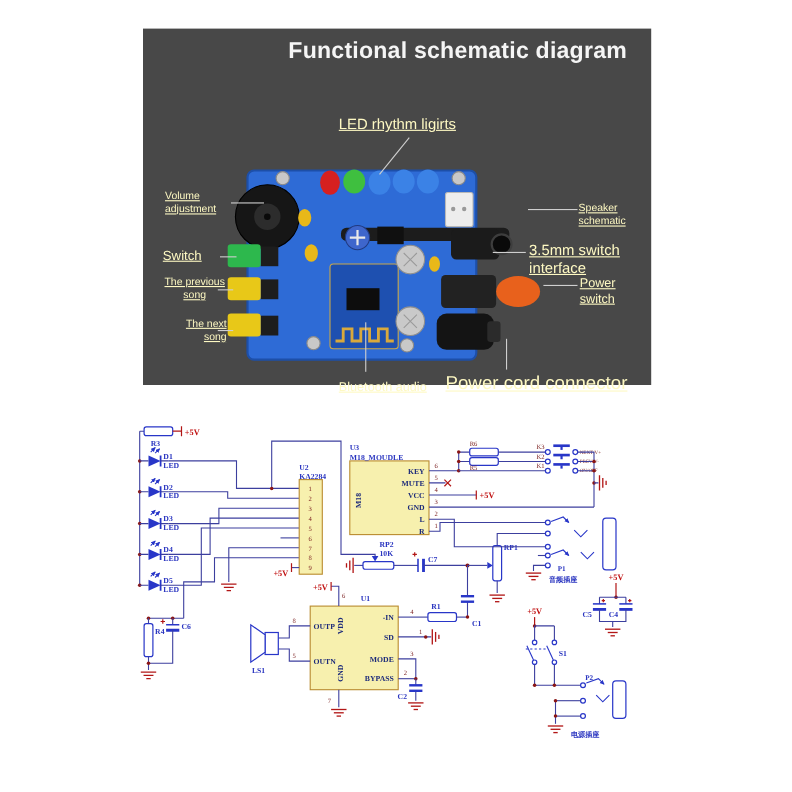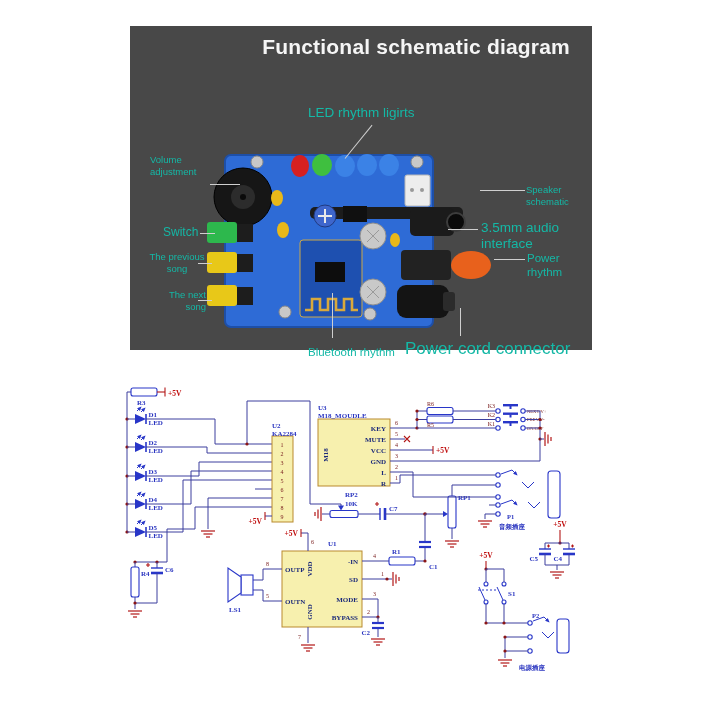--- a/index.html
+++ b/index.html
@@ -3,24 +3,24 @@
 <meta charset="utf-8">
 <style>
   html,body{margin:0;padding:0;}
   body{
     width:720px;height:720px;position:relative;background:#ffffff;
     font-family:"Liberation Sans",sans-serif;overflow:hidden;
   }
   
   .panel{position:absolute;left:130px;top:26px;width:462px;height:324px;background:#484848;}
   .panel-title{position:absolute;top:9px;right:22px;font-size:21px;font-weight:600;color:#f5f5f5;letter-spacing:.2px;}
-  .callout{position:absolute;color:#14b8a6;line-height:1.22;}
+  .callout{position:absolute;color:#fef9c3;line-height:1.22;text-decoration:underline;}
   .co-led{left:178px;top:79px;font-size:13.5px;}
-  .co-volume{left:20px;top:128px;font-size:9.5px;width:62px;}
-  .co-switch{left:33px;top:199px;font-size:12px;}
+  .co-volume{left:20px;top:147px;font-size:9.5px;width:62px;}
+  .co-switch{left:18px;top:199px;font-size:12px;}
   .co-prev{left:18px;top:225px;font-size:9.5px;width:58px;text-align:center;}
   .co-next{left:18px;top:263px;font-size:9.5px;width:58px;text-align:right;}
   .co-speaker{left:396px;top:158px;font-size:9.5px;}
   .co-audio{left:351px;top:194px;font-size:13.5px;}
   .co-pswitch{left:397px;top:225px;font-size:11.5px;}
   .co-bt{left:178px;top:319px;font-size:11.5px;}
   .co-pcord{left:275px;top:313px;font-size:17px;}
   .cline{position:absolute;background:#cfcfcf;height:1px;}
   .clinev{position:absolute;background:#cfcfcf;width:1px;}
   .pcb-wrap{position:absolute;left:75px;top:114px;width:315px;height:196px;}
@@ -104,23 +104,23 @@
       <ellipse cx="190" cy="100" rx="5" ry="7" fill="#e8b819"></ellipse>
     </svg>
   </div>
 
   <div class="callout co-led">LED rhythm ligirts</div>
   <div class="callout co-volume">Volume adjustment</div>
   <div class="callout co-switch">Switch</div>
   <div class="callout co-prev">The previous song</div>
   <div class="callout co-next">The next song</div>
   <div class="callout co-speaker">Speaker schematic</div>
-  <div class="callout co-audio">3.5mm audio interface</div>
-  <div class="callout co-pswitch">Power rhythm</div>
-  <div class="callout co-bt">Bluetooth rhythm</div>
+  <div class="callout co-audio">3.5mm switch interface</div>
+  <div class="callout co-pswitch">Power switch</div>
+  <div class="callout co-bt">Bluetooth audio</div>
   <div class="callout co-pcord">Power cord connector</div>
 
   <div class="cline" style="left:215px;top:132px;width:43px;transform:rotate(-51deg);transform-origin:left center;"></div>
   <div class="cline" style="left:80px;top:158px;width:30px;"></div>
   <div class="cline" style="left:70px;top:207px;width:15px;"></div>
   <div class="cline" style="left:68px;top:237px;width:14px;"></div>
   <div class="cline" style="left:68px;top:274px;width:14px;"></div>
   <div class="cline" style="left:350px;top:164px;width:45px;"></div>
   <div class="cline" style="left:318px;top:203px;width:30px;"></div>
   <div class="cline" style="left:364px;top:233px;width:31px;"></div>

